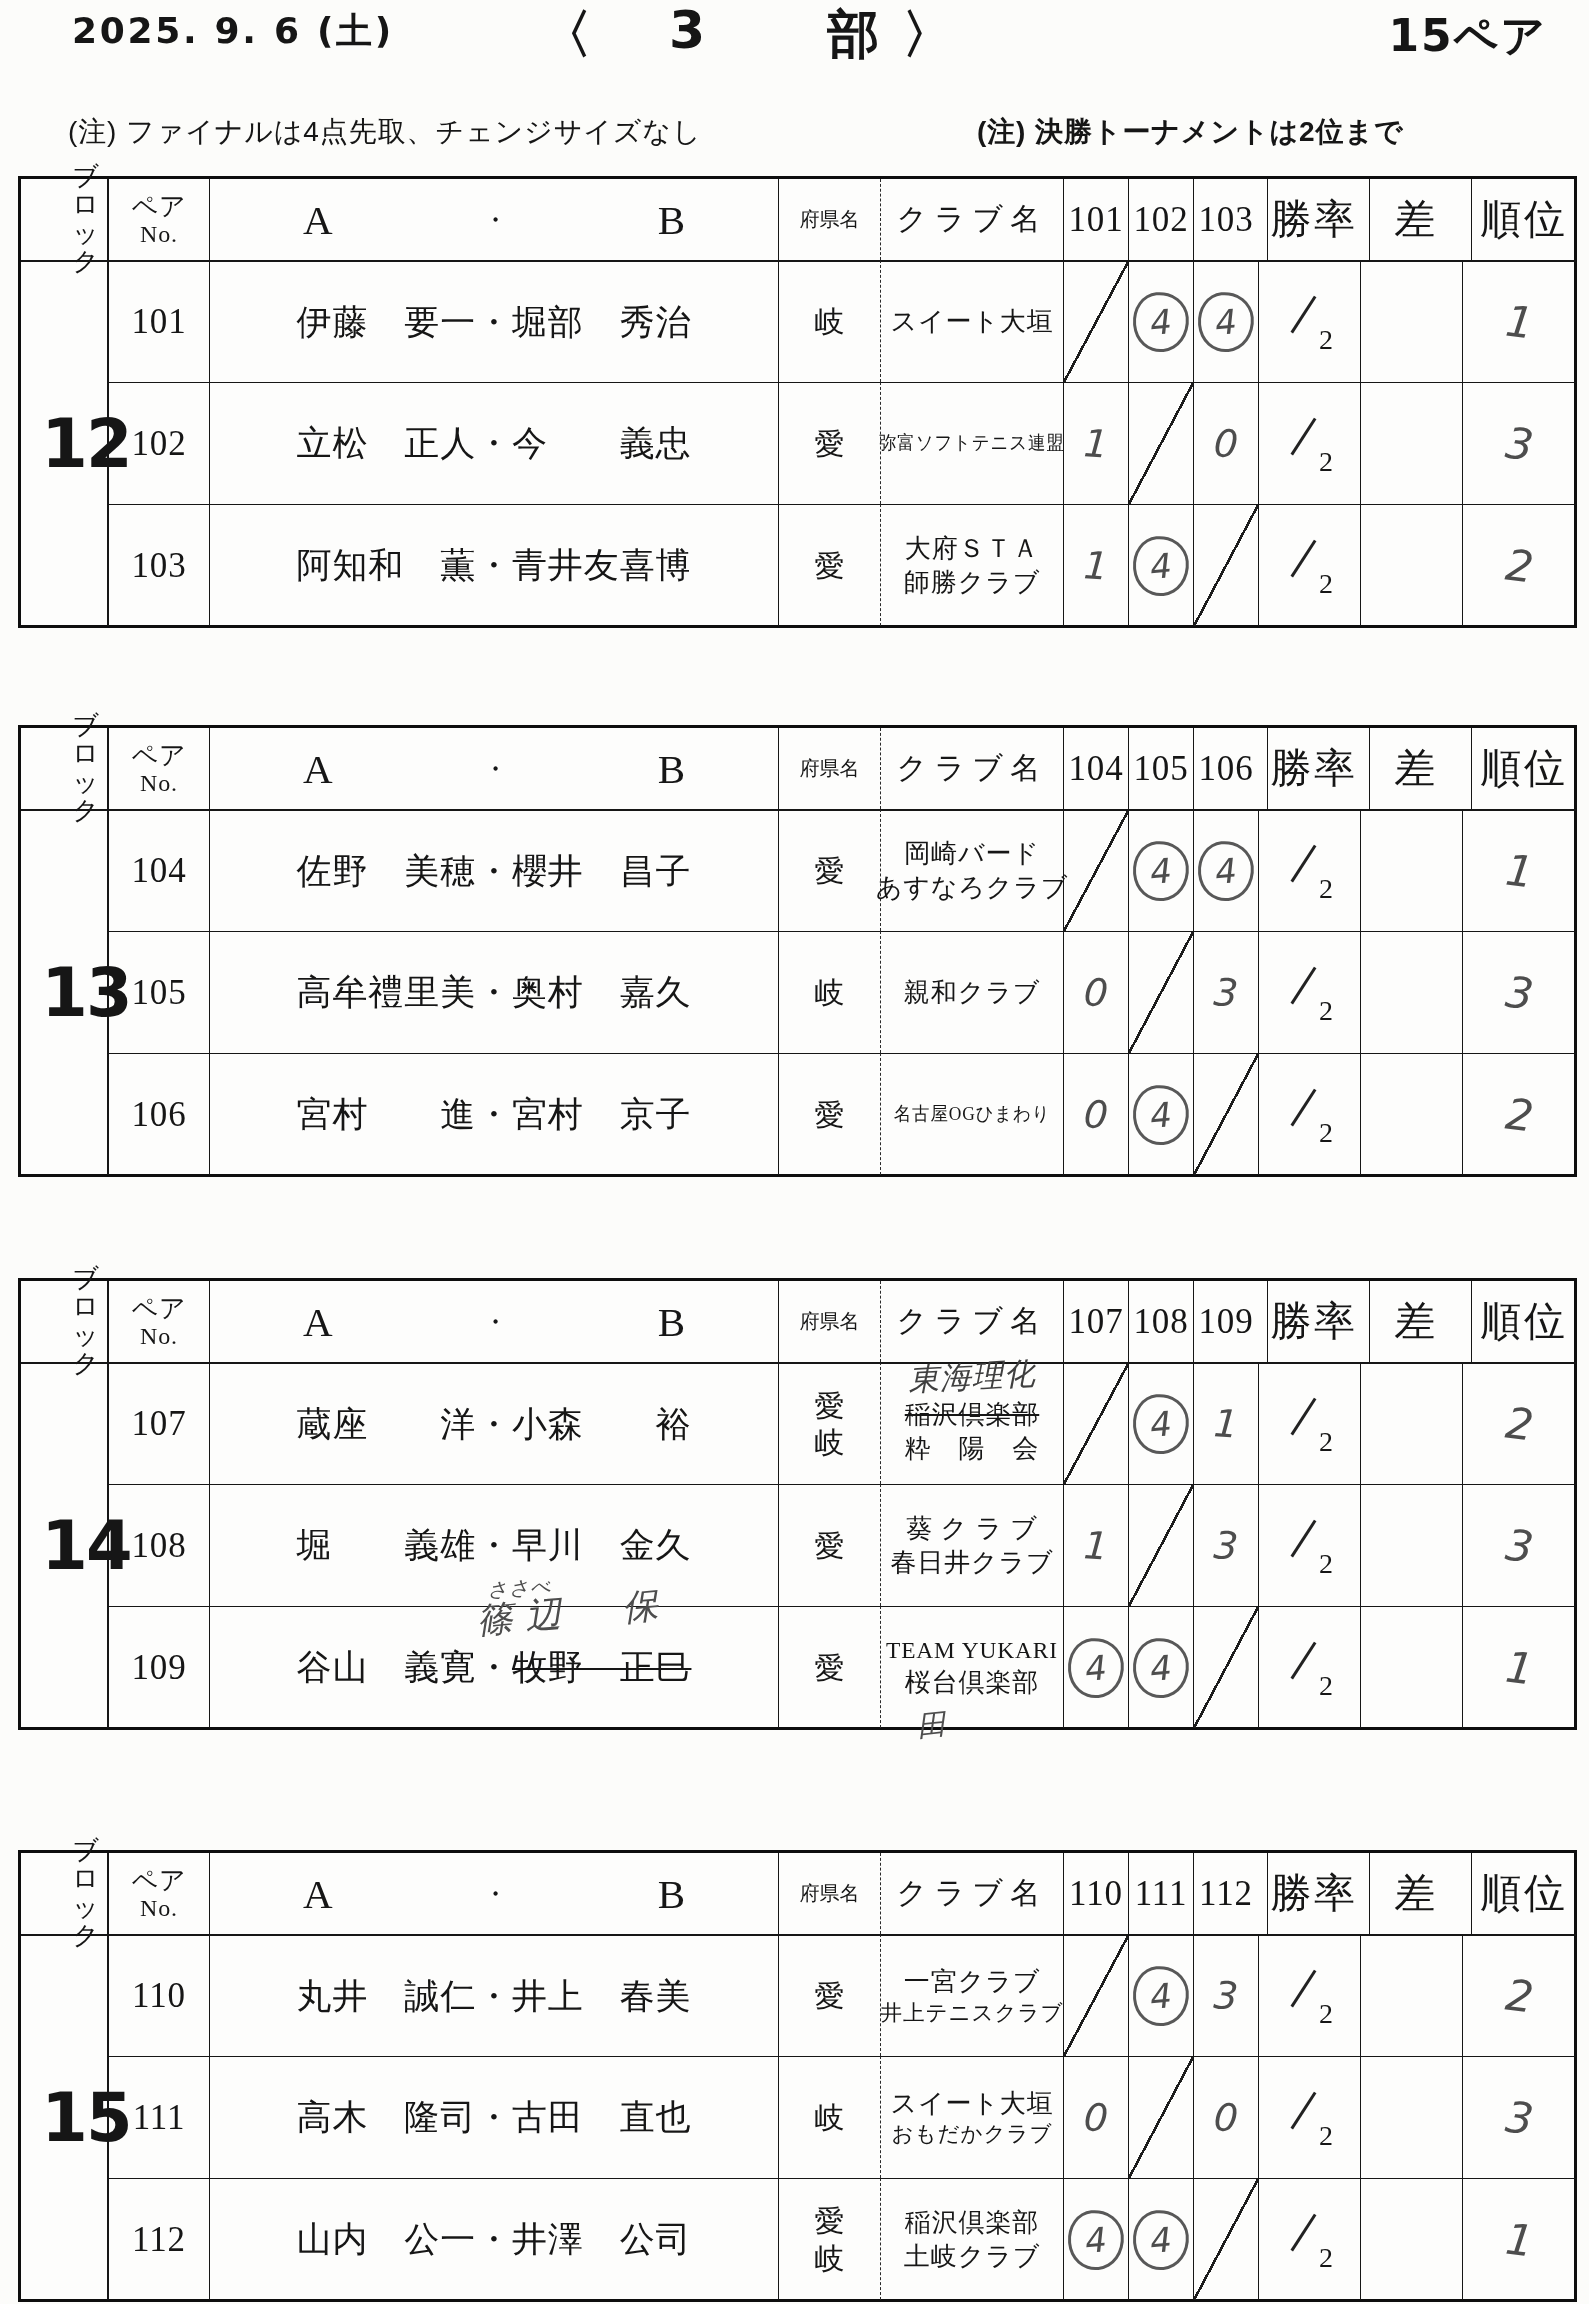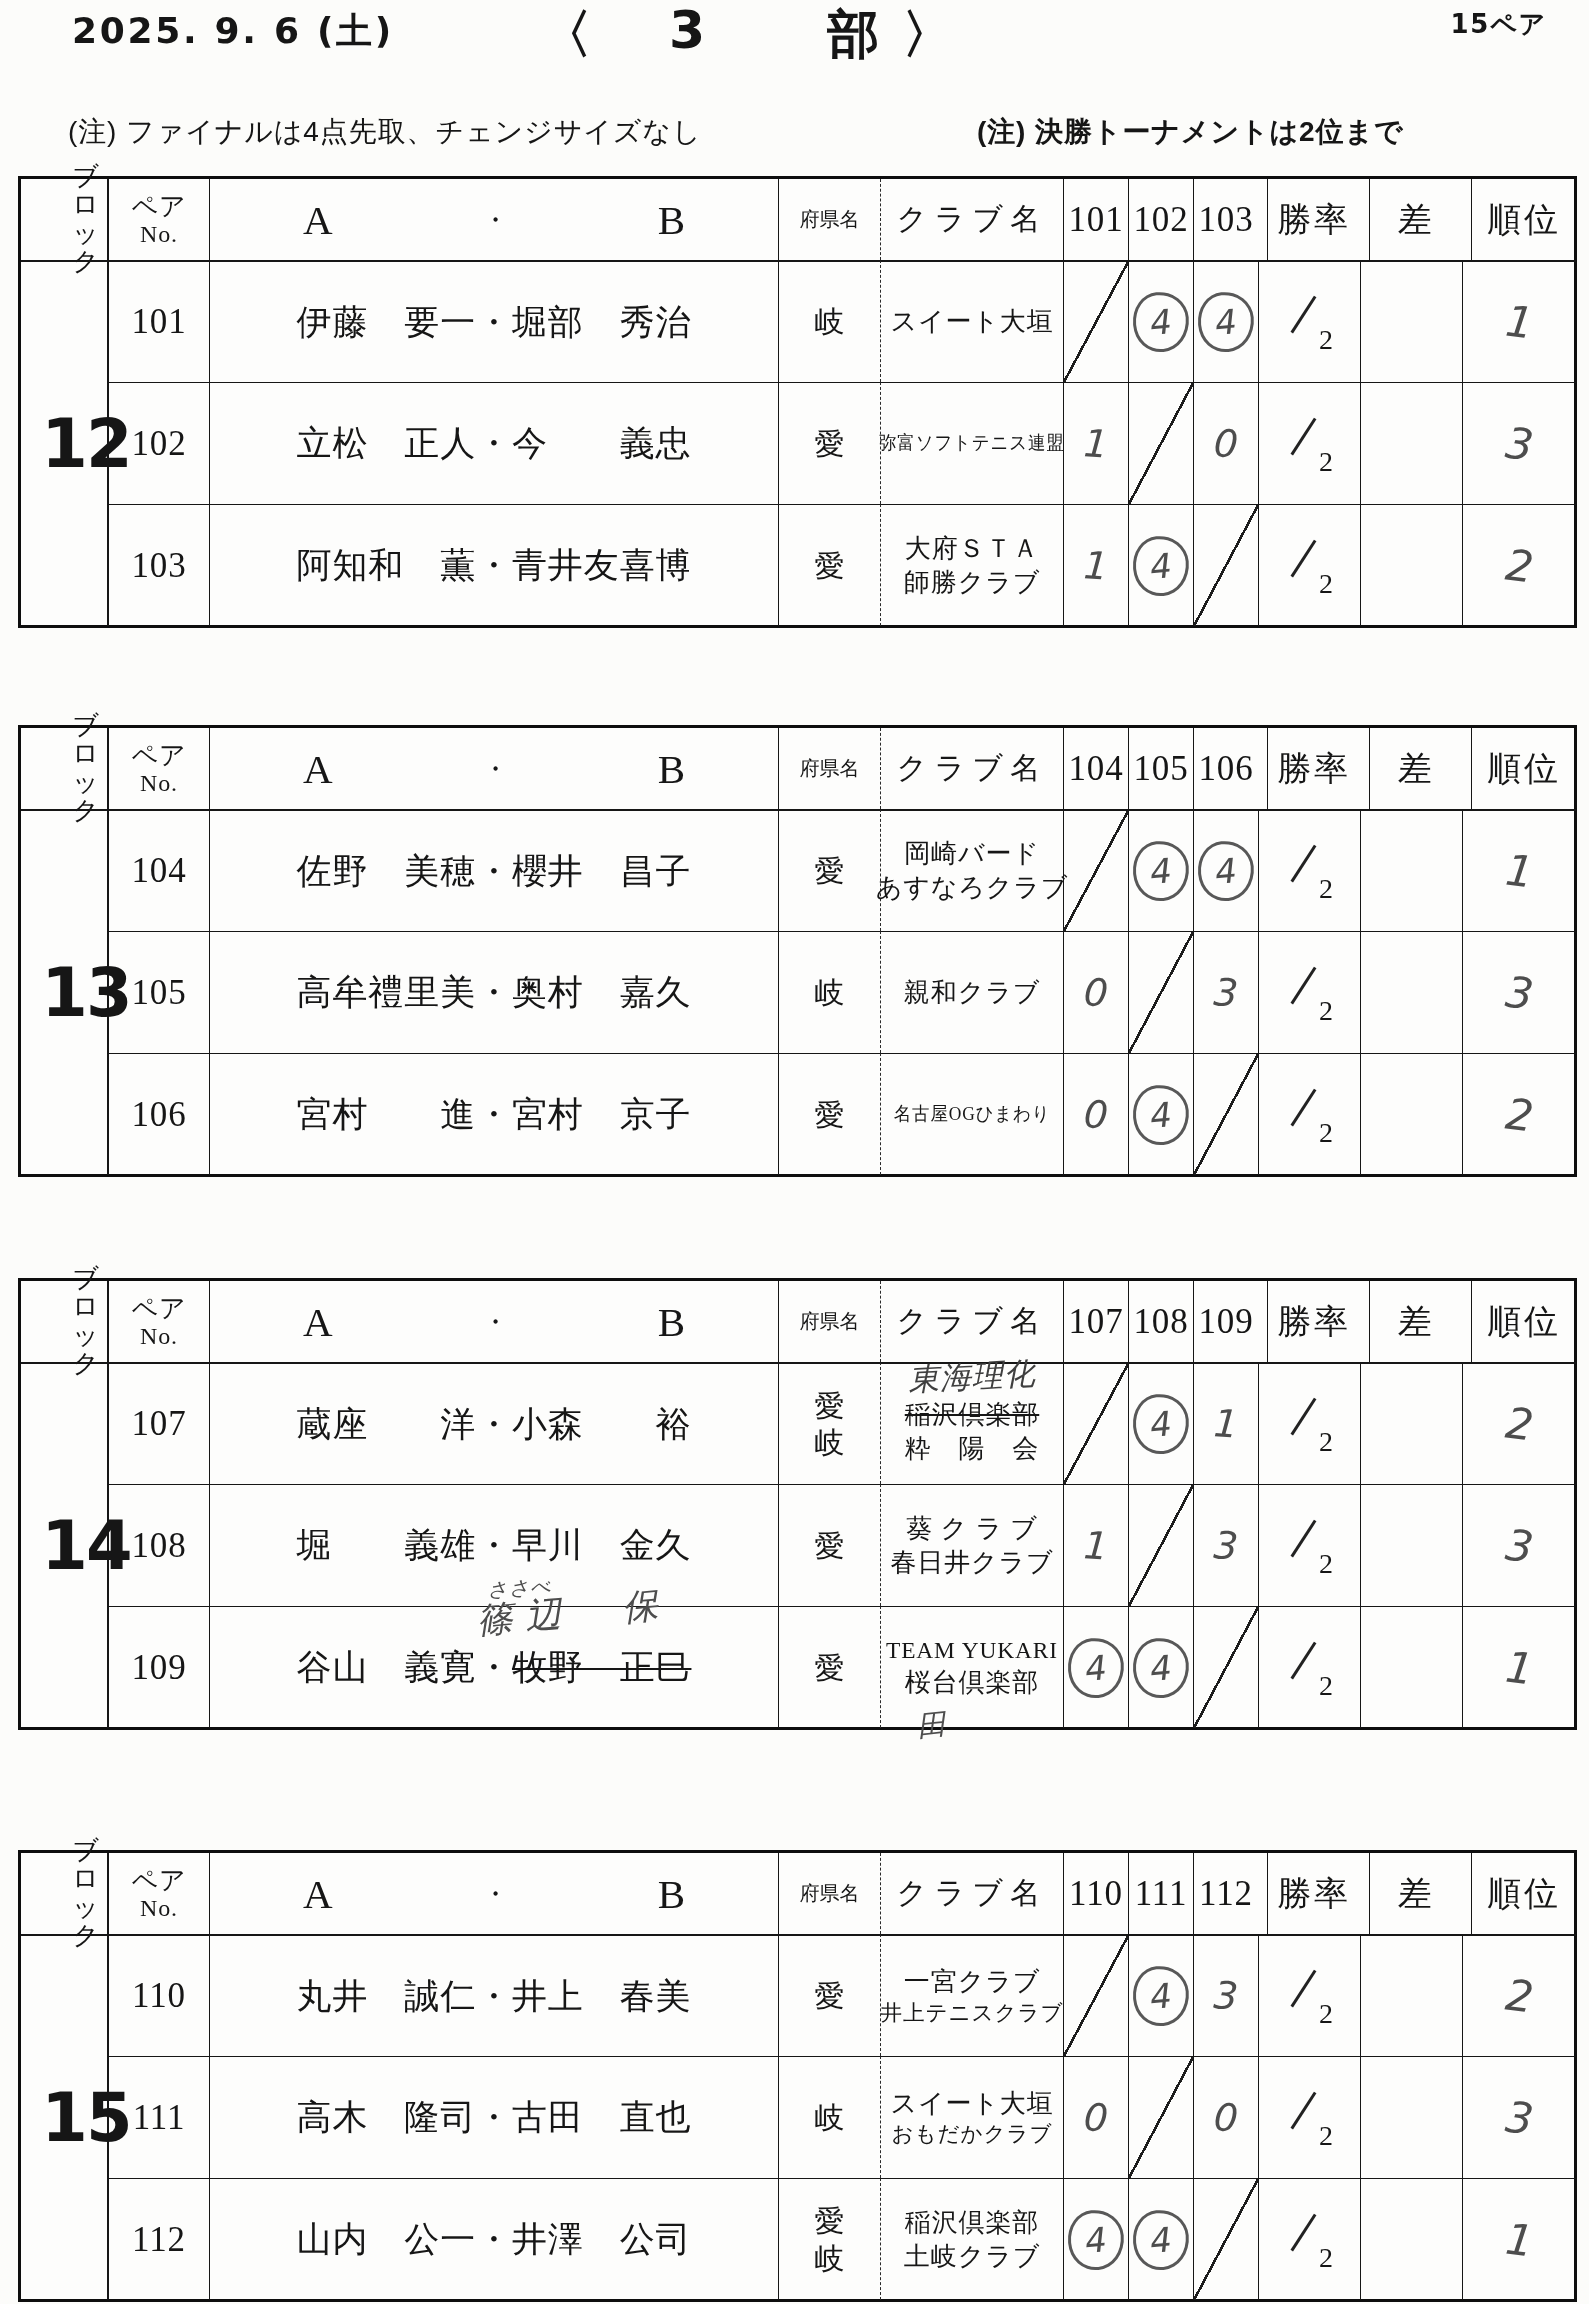--- a/index.html
+++ b/index.html
@@ -8,21 +8,21 @@
     background:#fcfcfa;color:#161616;
     font-family:"Liberation Serif","DejaVu Serif",serif;
     overflow:hidden;
   }
   
   .page-date{position:absolute;left:32px;top:7.2px;font-family:"DejaVu Sans",sans-serif;font-weight:bold;font-size:36px;letter-spacing:2.7px;margin-left:40px;}
   .page-title{position:absolute;left:540px;top:0px;font-family:"DejaVu Sans",sans-serif;font-weight:bold;font-size:52px;display:flex;align-items:flex-start;}
   .page-title .t-open{margin-right:77px;}
   .page-title .t-num{margin-right:122px;}
   .page-title .t-word{margin-right:22.5px;}
-  .page-pairs{position:absolute;right:43px;top:7.2px;font-family:"DejaVu Sans",sans-serif;font-weight:bold;font-size:26px;letter-spacing:1.8px;}
+  .page-pairs{position:absolute;right:43px;top:7.2px;font-family:"DejaVu Sans",sans-serif;font-weight:bold;font-size:44px;letter-spacing:1.8px;}
   .note{position:absolute;top:113px;font-family:"Liberation Sans","DejaVu Sans",sans-serif;font-size:28px;letter-spacing:0.9px;}
   .note.left{left:68px;}
   .note.right{left:977px;font-weight:bold;}
   
   .btable{
     position:absolute;left:18px;width:1553px;height:446px;
     display:grid;
     grid-template-columns:86px 102px 569px 102px 183px 65px 65px 65px 102px 102px 114px;
     grid-template-rows:81px 122px 122px 122px;
     border:3.6px solid #0e0e0e;box-sizing:content-box;background:#fdfdfc;
@@ -38,21 +38,21 @@
   
   .h-small{font-size:26px;line-height:1.08;letter-spacing:0.9px;text-align:center;}
   .h-no{font-size:24px;line-height:1.0;}
   .h-ab{flex-direction:row;gap:0;}
   .h-ab span{font-size:41px;}
   .h-ab .ab-a{margin-right:149px;}
   .h-ab .ab-dot{margin-right:149px;font-size:27px;}
   .h-pref{font-size:20px;letter-spacing:0px;}
   .h-club{font-size:30px;letter-spacing:7.2px;}
   .h-match{font-size:35px;letter-spacing:0.9px;}
-  .h-kanji{font-size:34px;letter-spacing:2.7px;margin-left:9px;}
+  .h-kanji{font-size:41px;letter-spacing:2.7px;margin-left:9px;}
   
   .blocknum{grid-column:1;grid-row:2/5;font-family:"DejaVu Sans","Liberation Sans",sans-serif;
     font-weight:bold;font-size:67px;letter-spacing:-1.8px;}
   
   .pairno{font-size:35px;letter-spacing:0.9px;}
   .pname{font-size:35px;letter-spacing:0.9px;white-space:nowrap;}
   .pref-line{font-size:30px;line-height:1.25;}
   .club-line{font-size:26px;line-height:1.3;letter-spacing:0.9px;white-space:nowrap;}
   .club-line.s{font-size:21.6px;}
   .club-line.xs{font-size:19px;transform:scaleX(.92);}

